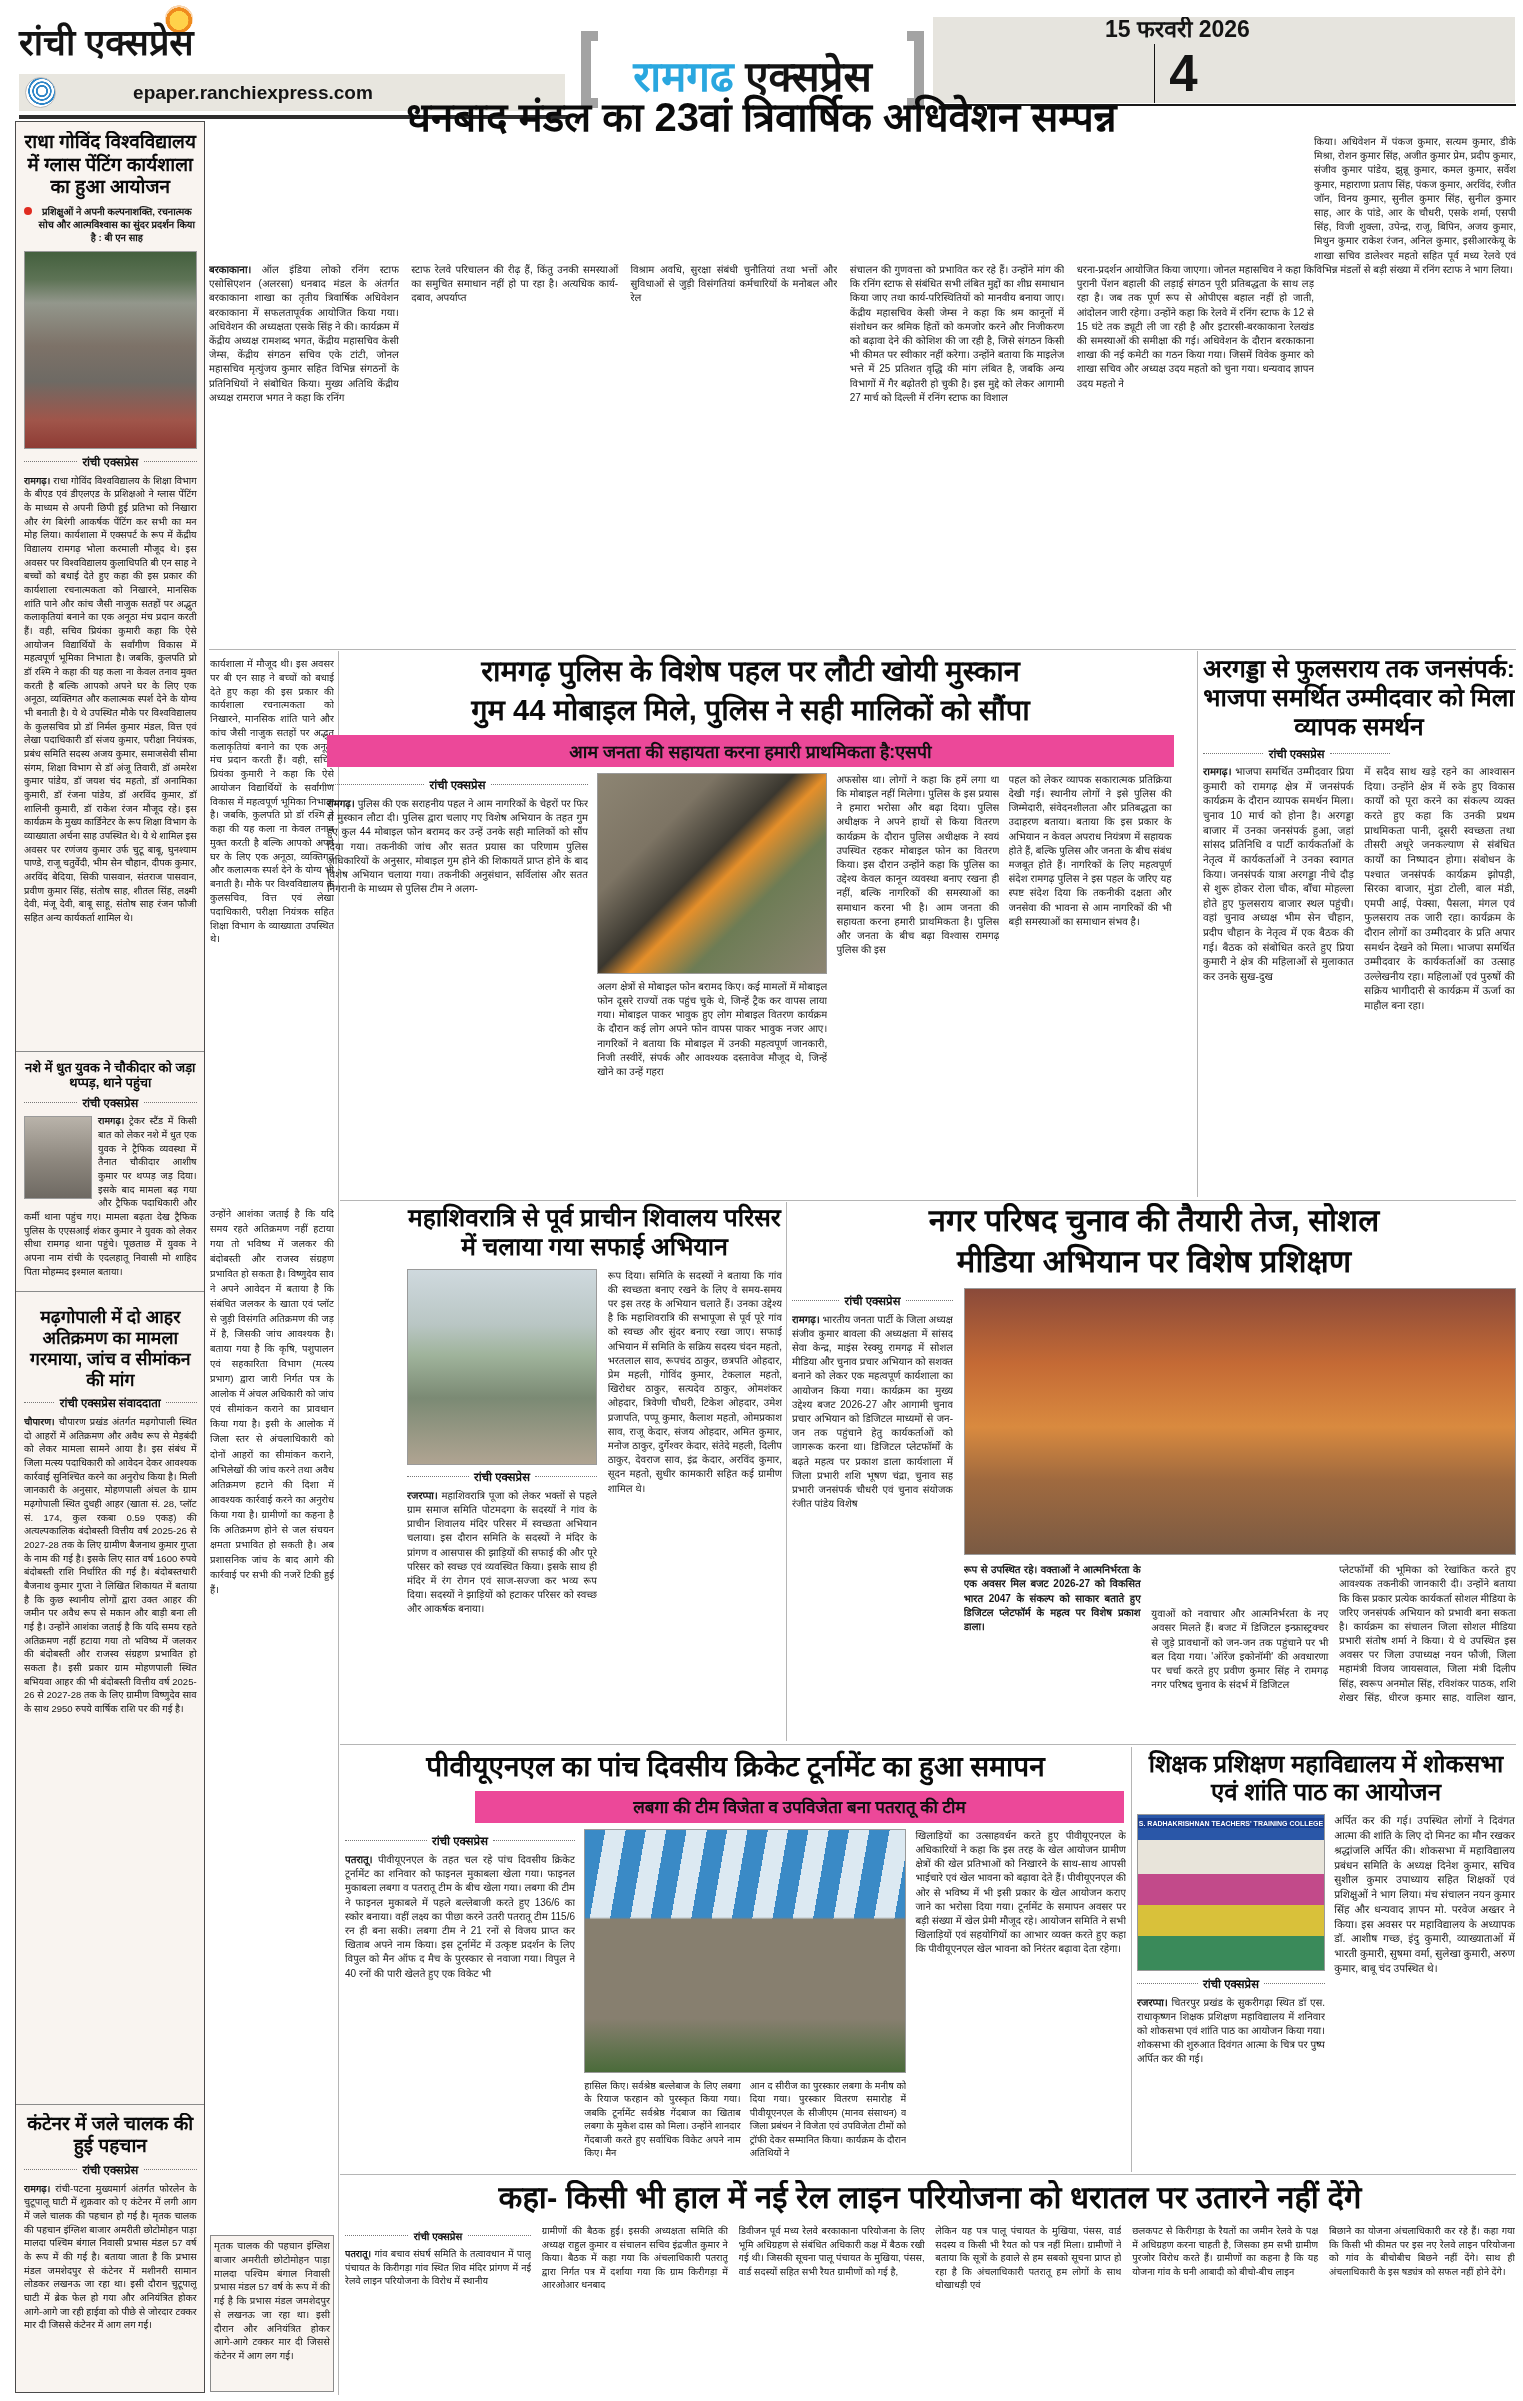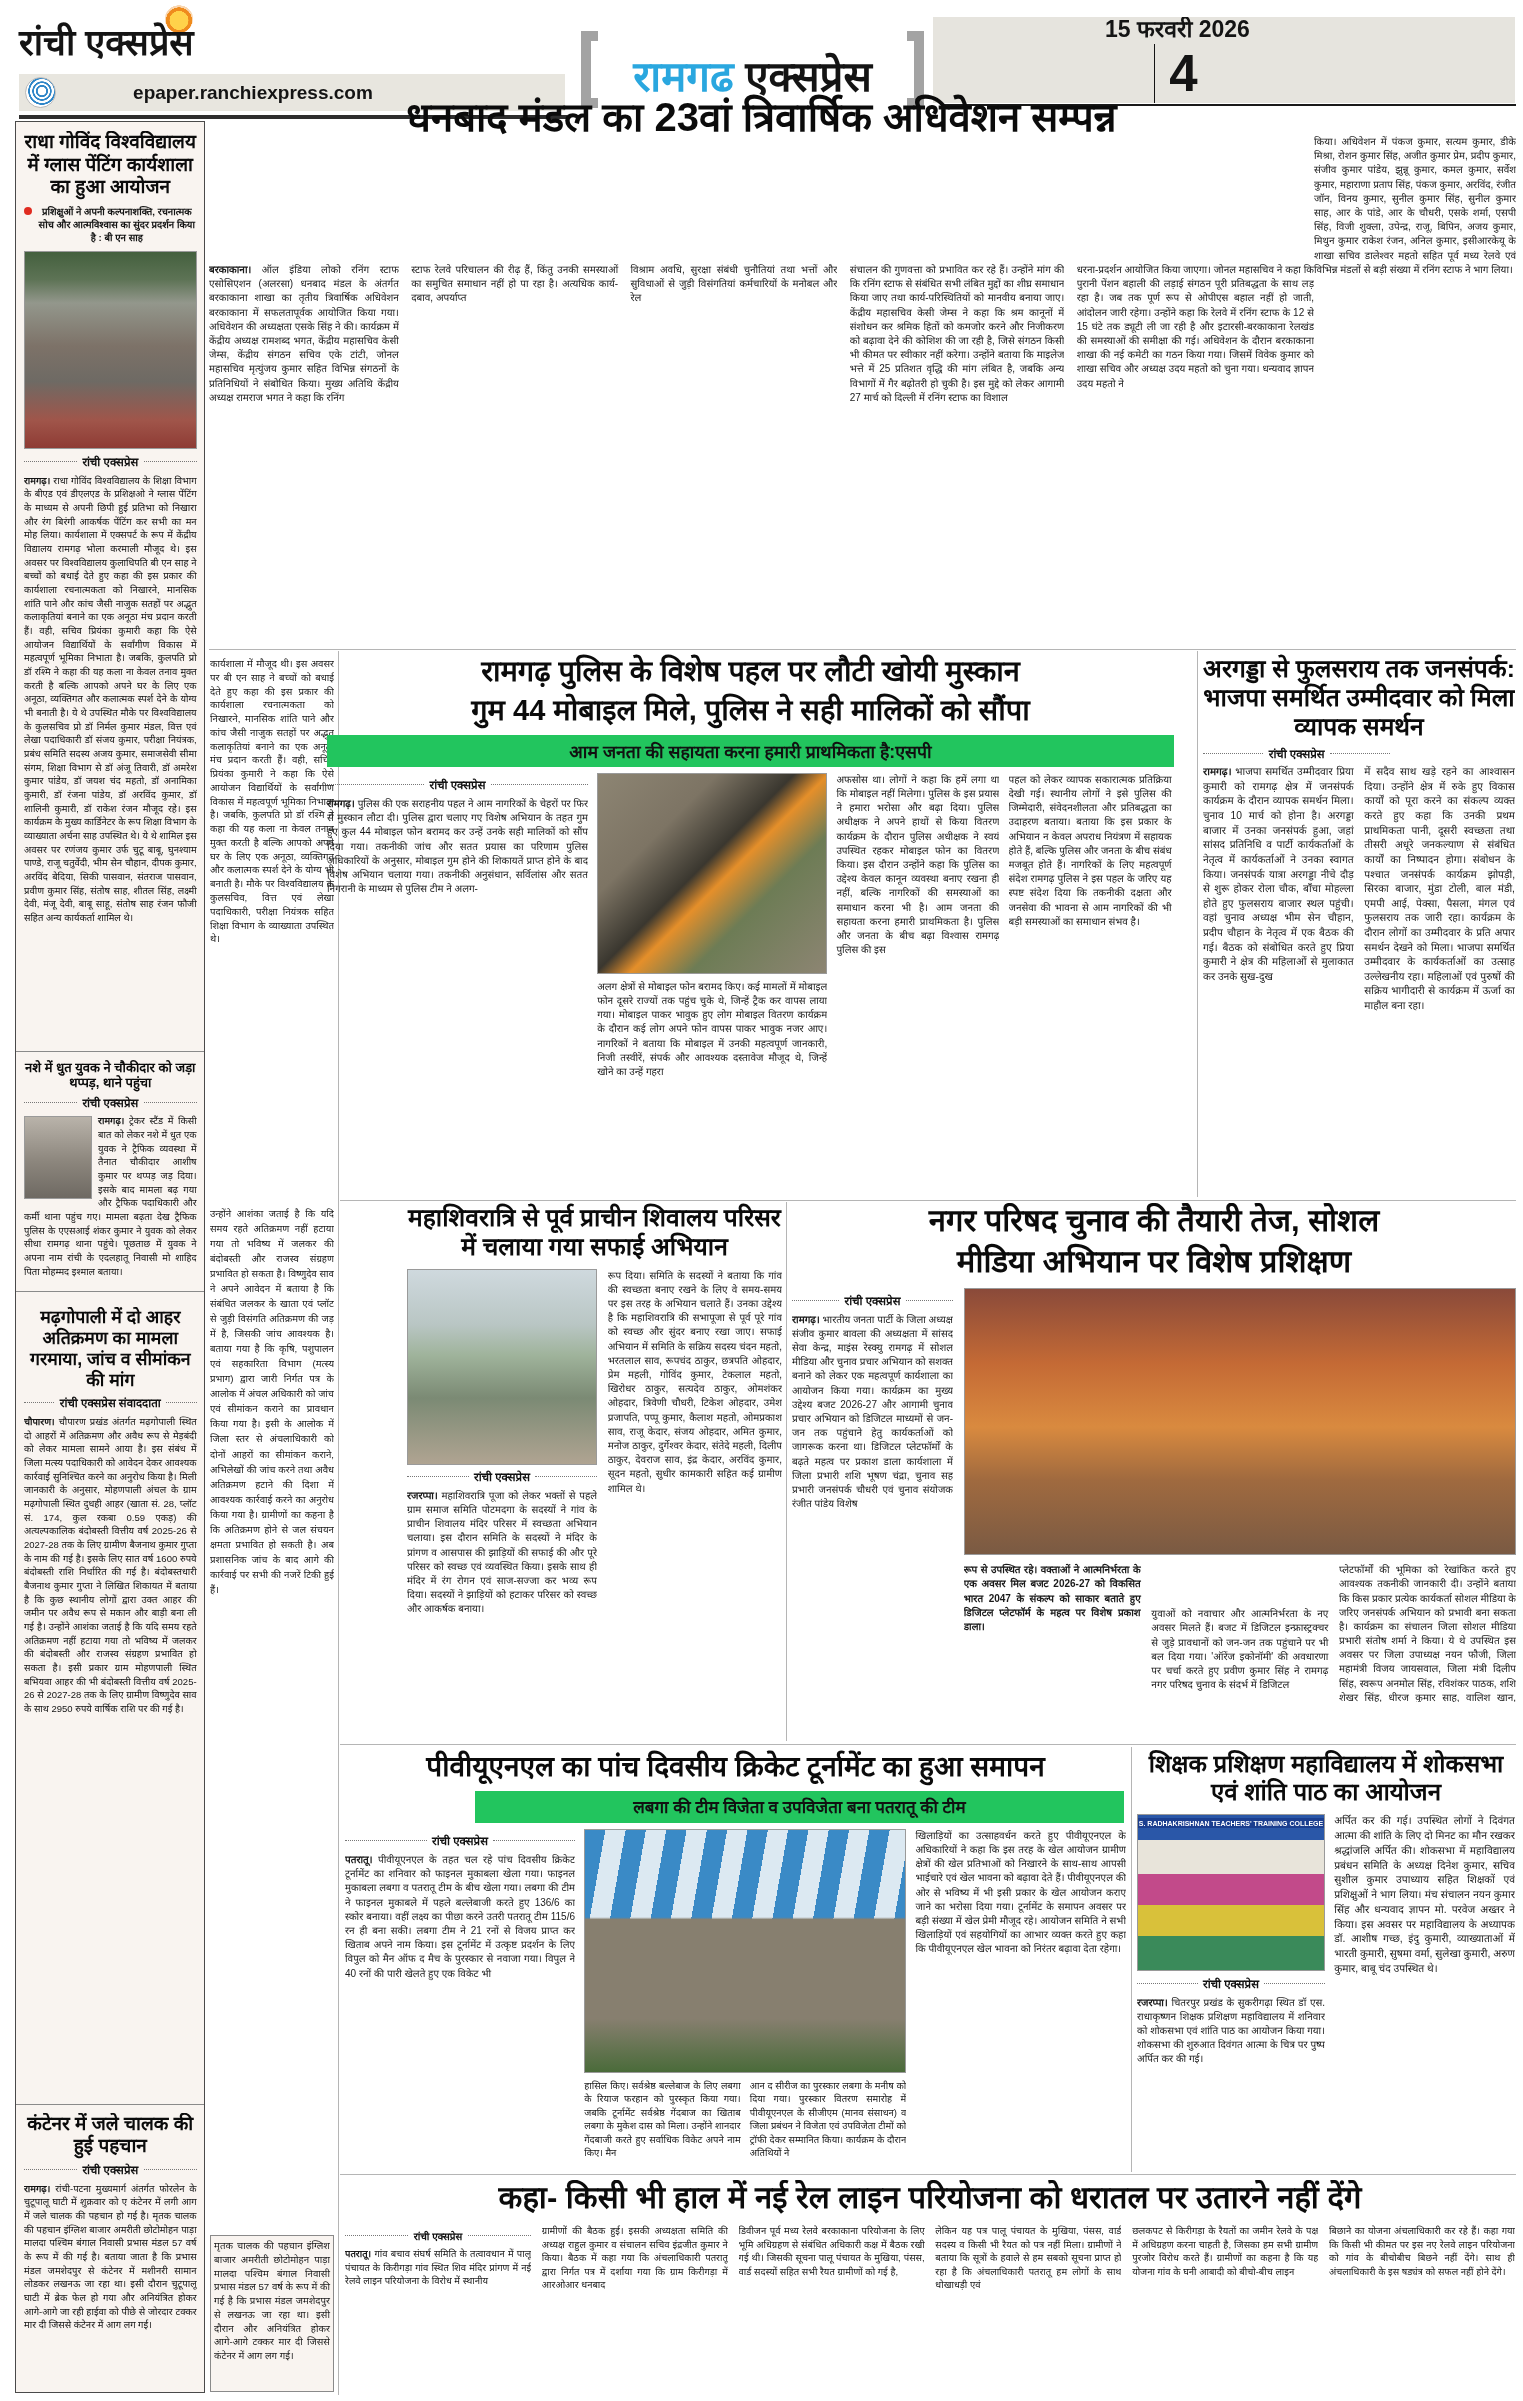--- a/index.html
+++ b/index.html
@@ -6,21 +6,21 @@
   .page{position:relative;width:1523px;height:2401px;background:#ffffff;overflow:hidden;
         font-family:"Liberation Sans","DejaVu Sans",sans-serif;color:#141414;}
   .abs{position:absolute;}
   .hl{font-weight:bold;color:#0b0b0b;text-align:center;line-height:1.18;letter-spacing:0;}
   .bt{font-size:10px;line-height:1.42;text-align:justify;color:#1a1a1a;}
   .dl{font-weight:bold;}
   .byline{display:flex;align-items:center;gap:5.4px;font-weight:bold;font-size:11.5px;color:#111;margin:4.6px 0;}
   .byline::before,.byline::after{content:"";flex:1;border-bottom:0.8px dotted #777;}
   .photo{position:relative;border:0.8px solid #9a9a9a;box-sizing:border-box;overflow:hidden;}
   .photo .banner{position:absolute;left:0;right:0;top:6%;text-align:center;font-weight:bold;}
-  .yellowbar{background:#22c55e;color:#111;font-weight:bold;display:flex;align-items:center;justify-content:center;}
+  .yellowbar{background:#ec4899;color:#111;font-weight:bold;display:flex;align-items:center;justify-content:center;}
   .vrule{position:absolute;width:0.8px;background:#b5b5b5;}
   .hrule{position:absolute;height:0.8px;background:#b5b5b5;}
   
   .masthead-txt{font-size:36px;font-weight:800;color:#141414;line-height:1;}
   .sun{position:absolute;width:28px;height:28px;border-radius:50%;
        background:radial-gradient(circle at 50% 55%,#ffd24a 0 45%,#ef8b1d 46% 62%,rgba(239,139,29,.35) 63% 72%,transparent 73%);}
   .urlbar{background:#e8e6df;display:flex;align-items:center;}
   .touch{width:29px;height:29px;border-radius:50%;background:
          radial-gradient(circle at 55% 45%,#ffffff 0 18%,#2f86c8 20% 26%,#ffffff 28% 34%,#2f86c8 36% 42%,#ffffff 44% 52%,#2f86c8 54% 60%,#ffffff 62%);
          border:0.8px solid #bbb;margin-left:6.1px;}

